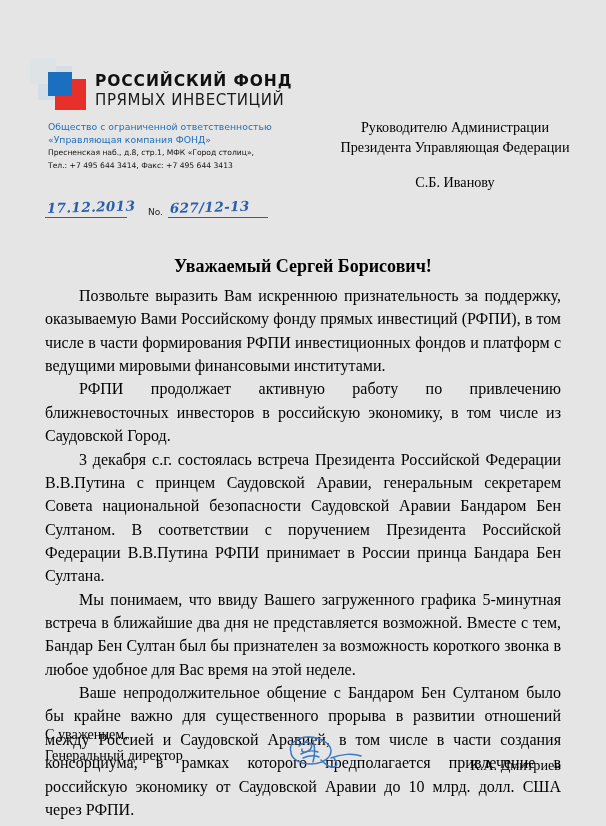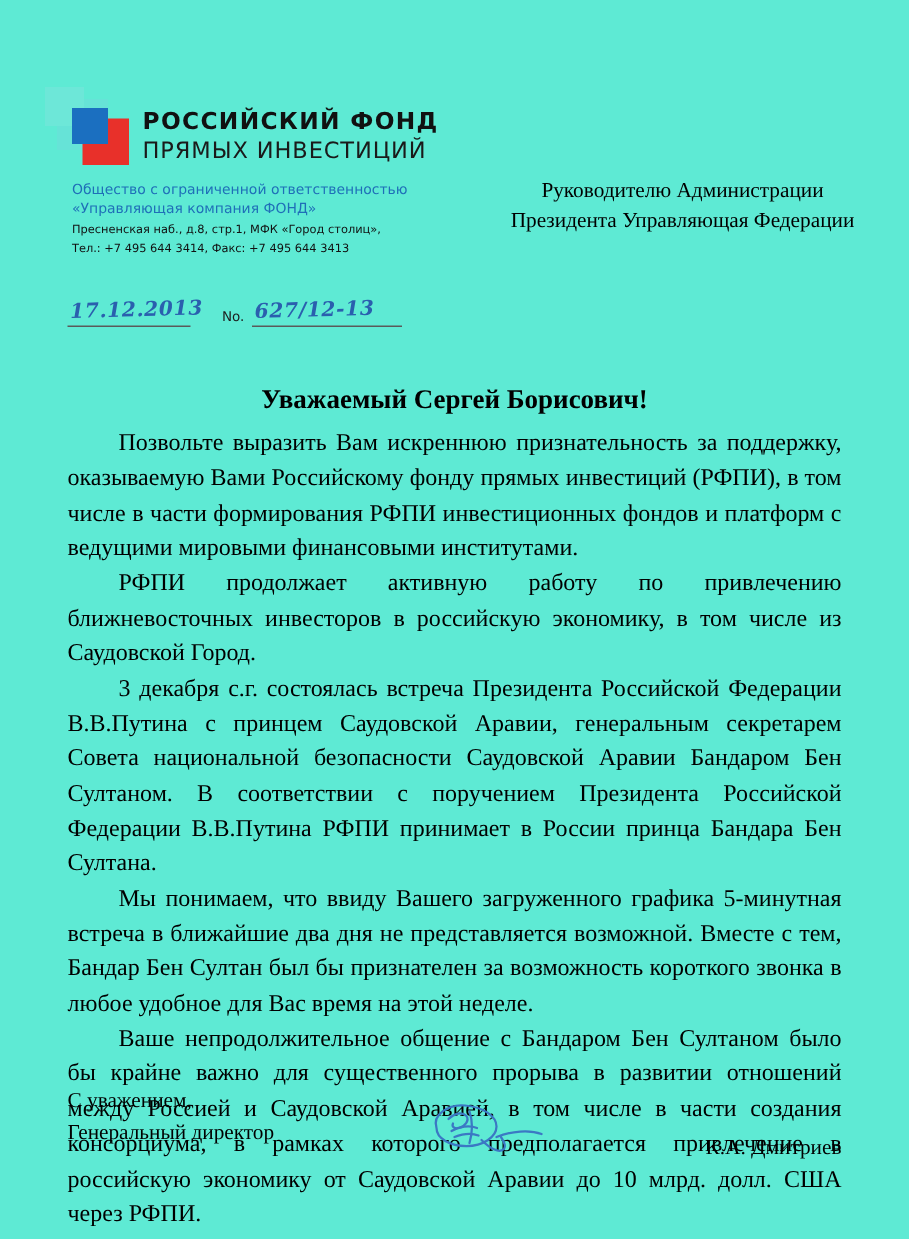--- a/index.html
+++ b/index.html
@@ -4,21 +4,21 @@
 <style>
   html, body {
     margin: 0;
     padding: 0;
     background: #ffffff;
   }
   .page {
     position: relative;
     width: 606px;
     height: 826px;
-    background: #5eead4;
+    background: #e5e5e5;
     overflow: hidden;
     font-family: "Liberation Serif", serif;
     color: #000000;
   }
 
   
   .letterhead {
     position: absolute;
     left: 48px;
     top: 72px;
@@ -238,20 +238,21 @@
     </div>
     <div class="reg-no-label">No.</div>
     <div class="reg-field reg-num">
       <span class="hand">627/12-13</span>
     </div>
   </div>
 
   <div class="addressee">
     <div>Руководителю Администрации</div>
     <div>Президента Управляющая Федерации</div>
+    <div class="name">С.Б. Иванову</div>
   </div>
 
   <div class="salutation">Уважаемый Сергей Борисович!</div>
 
   <div class="body">
     <p>Позвольте выразить Вам искреннюю признательность за поддержку, оказываемую Вами Российскому фонду прямых инвестиций (РФПИ), в том числе в части формирования РФПИ инвестиционных фондов и платформ с ведущими мировыми финансовыми институтами.</p>
     <p>РФПИ продолжает активную работу по привлечению ближневосточных инвесторов в российскую экономику, в том числе из Саудовской Город.</p>
     <p>3 декабря с.г. состоялась встреча Президента Российской Федерации В.В.Путина с принцем Саудовской Аравии, генеральным секретарем Совета национальной безопасности Саудовской Аравии Бандаром Бен Султаном. В соответствии с поручением Президента Российской Федерации В.В.Путина РФПИ принимает в России  принца Бандара Бен Султана.</p>
     <p>Мы понимаем, что ввиду Вашего загруженного графика 5-минутная встреча в ближайшие два дня не представляется возможной. Вместе с тем, Бандар Бен Султан был бы признателен за возможность короткого звонка в любое удобное для Вас время на этой неделе.</p>
     <p>Ваше непродолжительное общение с Бандаром Бен Султаном было бы крайне важно для существенного прорыва в развитии отношений между Россией и Саудовской Аравией, в том числе в части создания консорциума, в рамках которого предполагается привлечение в российскую экономику от Саудовской Аравии до 10 млрд. долл. США через РФПИ.</p>

